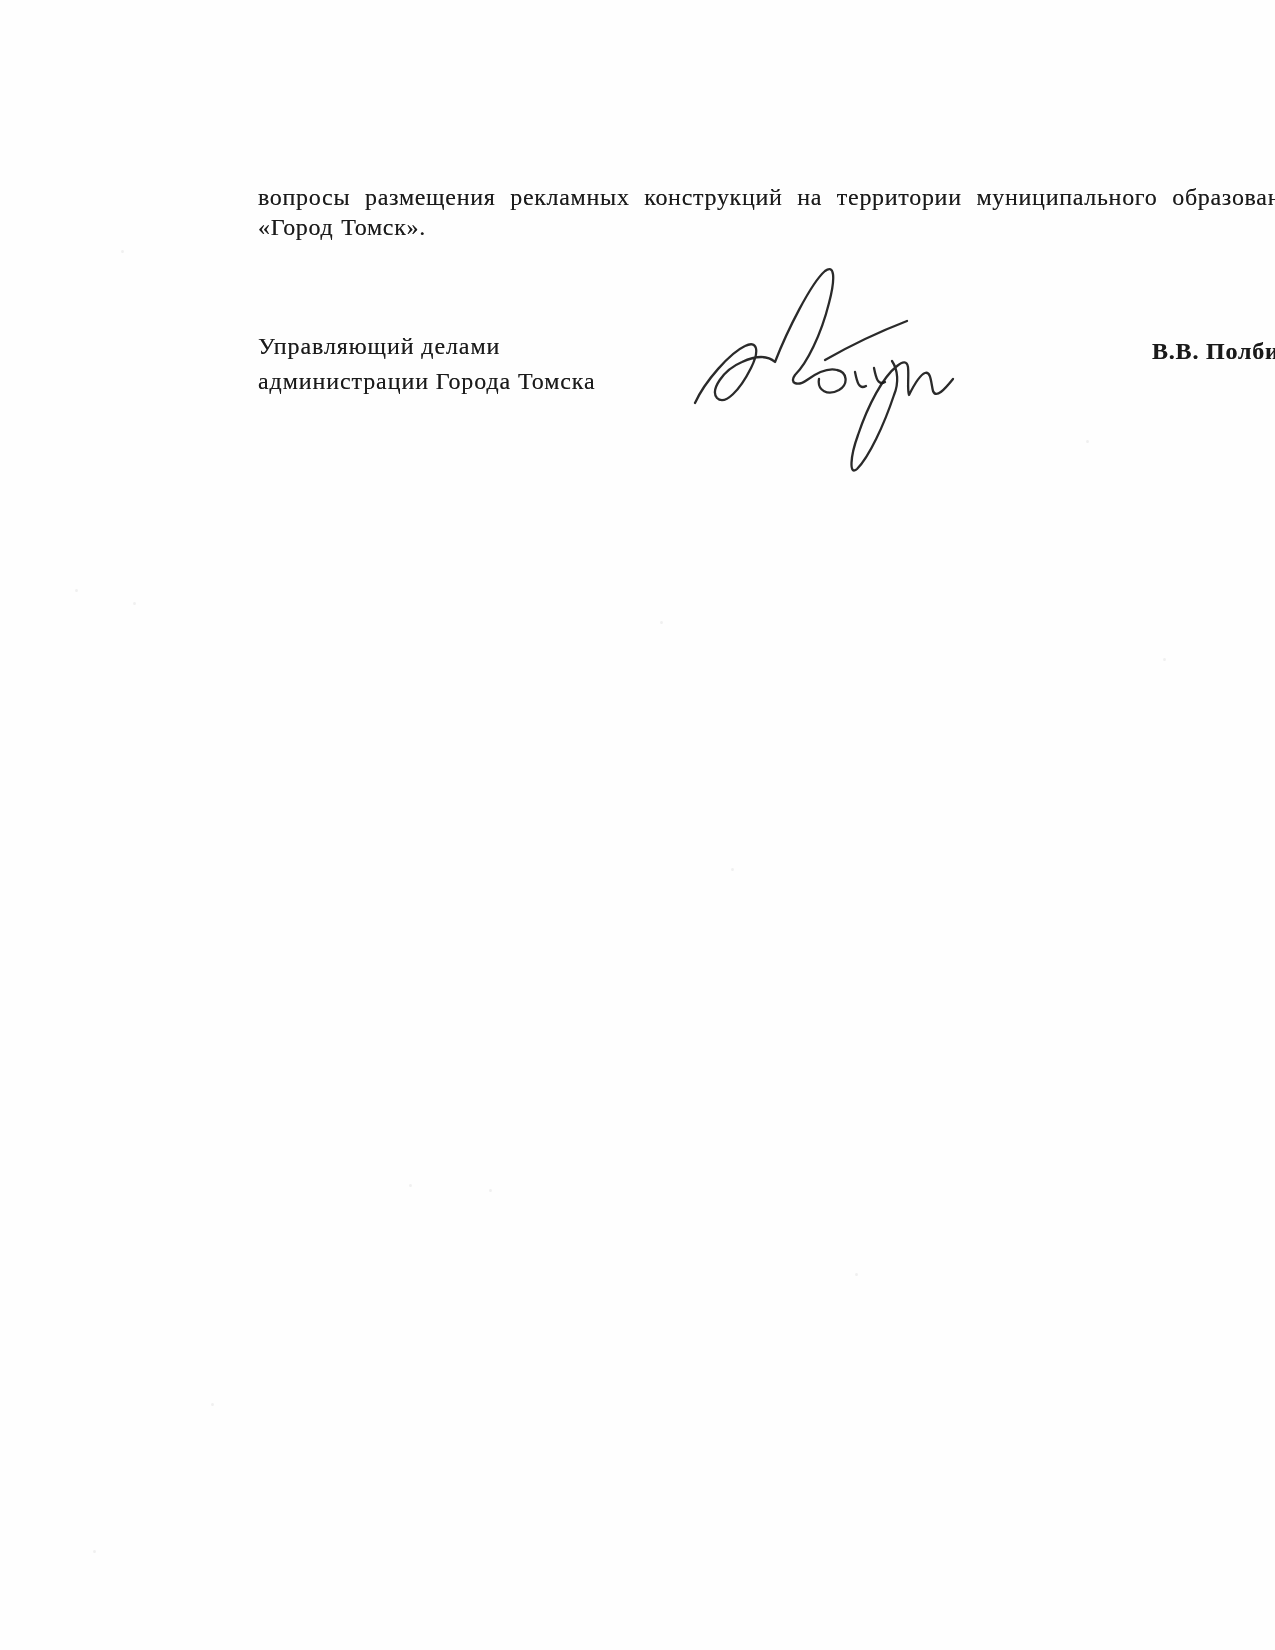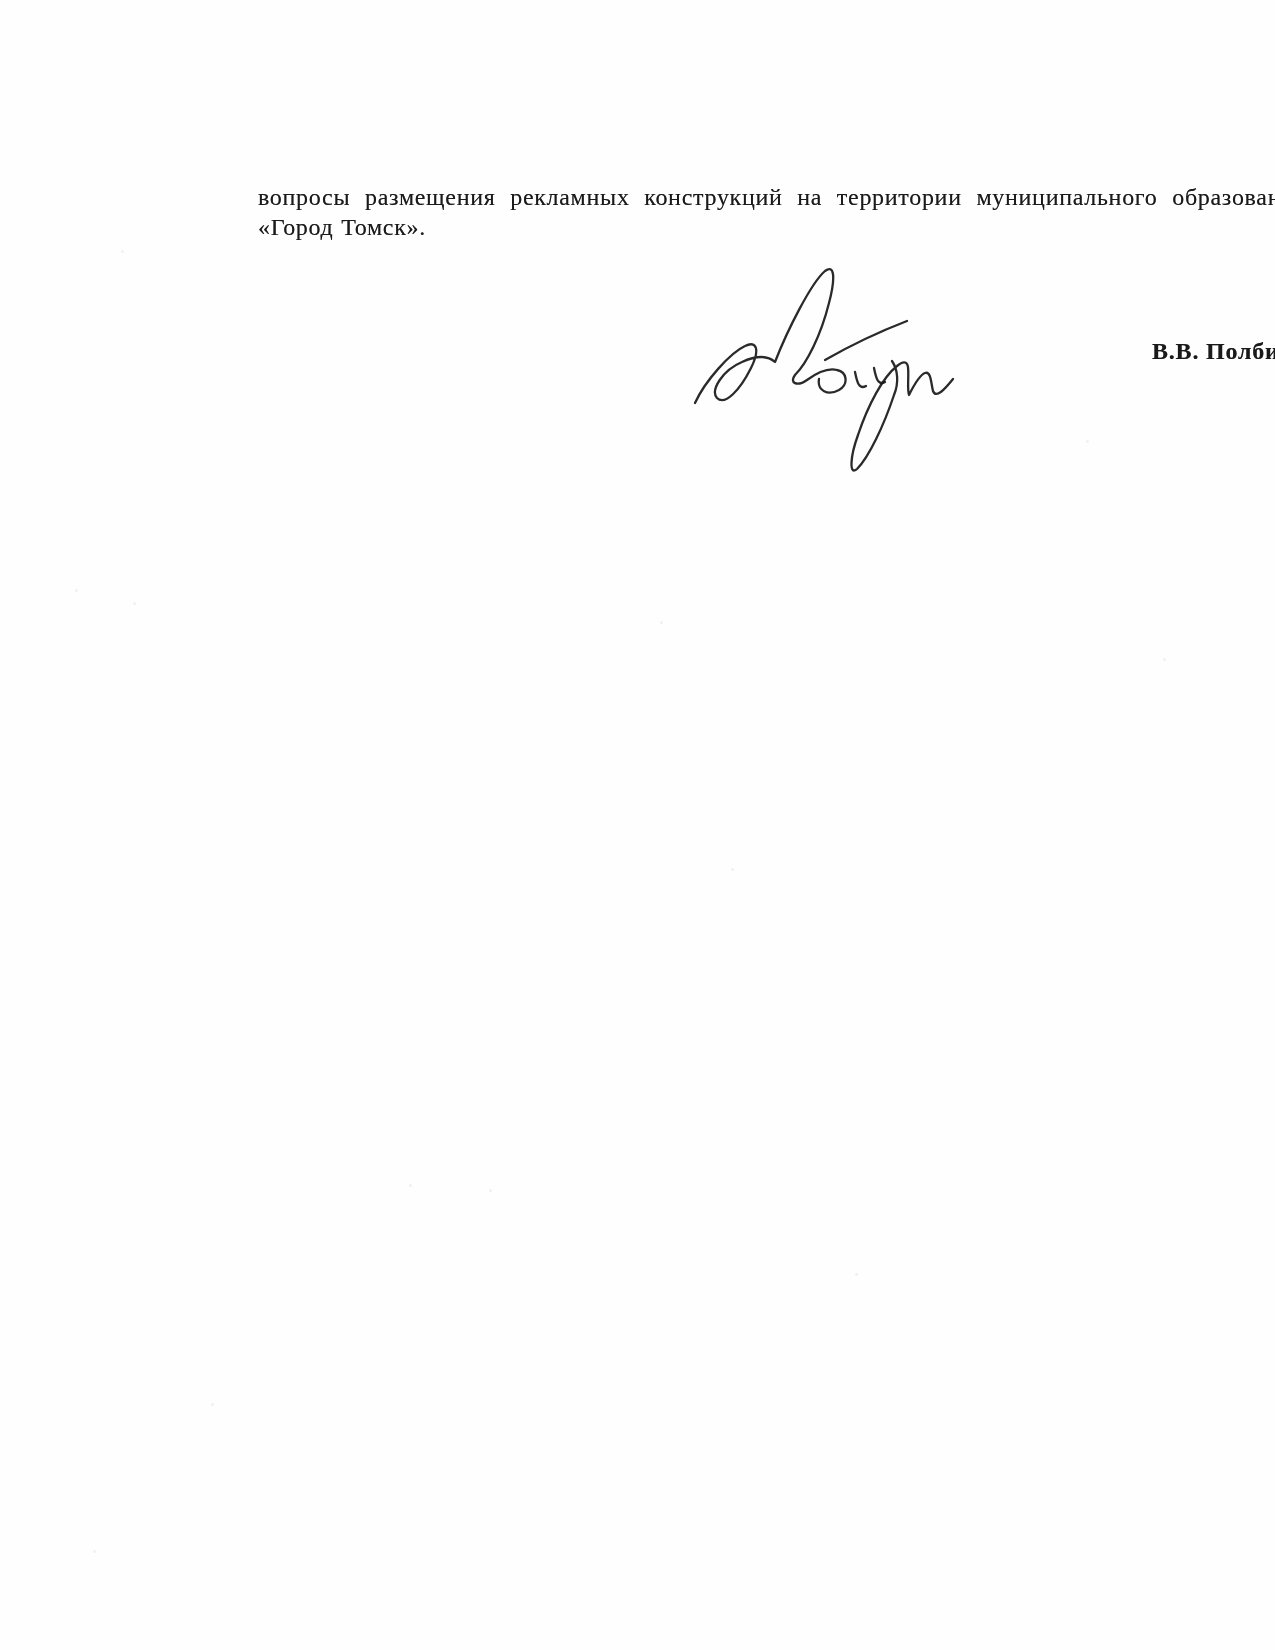--- a/index.html
+++ b/index.html
@@ -124,20 +124,24 @@
         C 164,233 165,214 173,192
         C 183,162 198,134 212,123
         C 218,118 222,118 223,124
         C 224,134 222,146 224,152
         C 228,144 234,132 240,130
         C 246,128 246,140 248,148
         C 251,156 260,146 268,136"></path>
     </svg>
   </div>
 
+  <div class="signer soft">
+    <div>Управляющий делами</div>
+    <div>администрации Города Томска</div>
+  </div>
 
   <div class="signee soft">В.В. Полби</div>
 
   <div class="speck" style="left:121px; top:250px;"></div>
   <div class="speck" style="left:1086px; top:440px;"></div>
   <div class="speck" style="left:75px; top:589px;"></div>
   <div class="speck" style="left:133px; top:602px;"></div>
   <div class="speck" style="left:660px; top:621px;"></div>
   <div class="speck" style="left:1163px; top:658px;"></div>
   <div class="speck" style="left:731px; top:868px;"></div>

